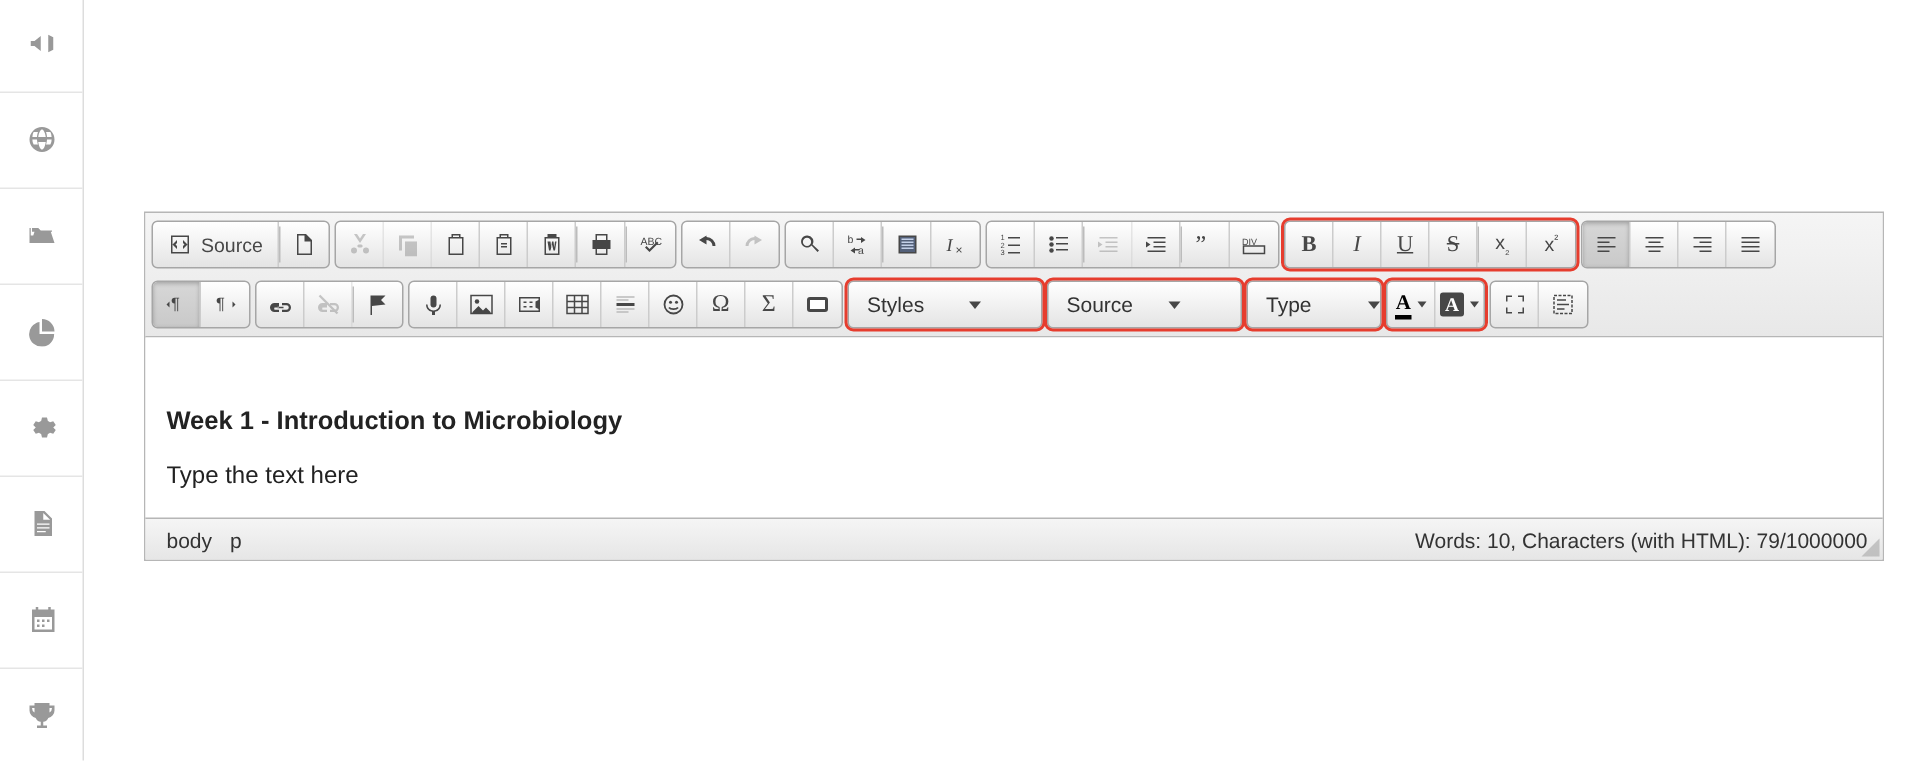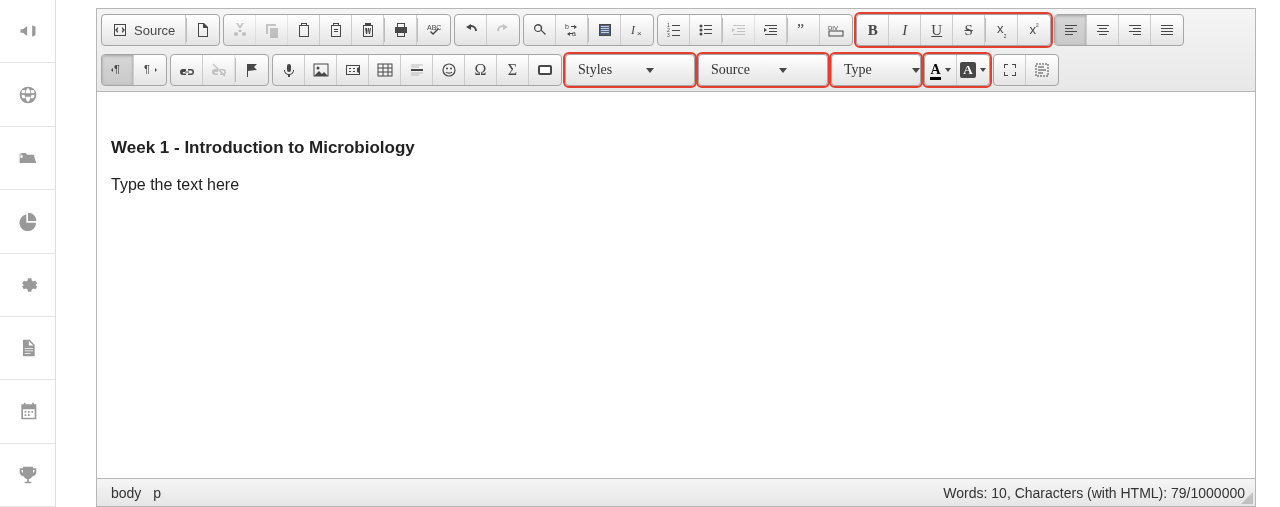--- a/index.html
+++ b/index.html
@@ -1,34 +1,34 @@
 <!DOCTYPE html>
 <html><head>
 <meta charset="utf-8">
 <style>
 * { box-sizing: border-box; margin: 0; padding: 0; }
 body { font-family: Arial, Helvetica, sans-serif; font-size: 13px; background: #fff; }
-.layout { display: flex; width: 1280px; height: 507px; }
+.layout { display: flex; width: 1280px; height: 507px; align-items: center; }
 .sidebar { width: 56px; background: #fff; border-right: 1px solid #ddd; display: flex; flex-direction: column; }
 .sidebar-item { height: 64px; display: flex; align-items: center; justify-content: center; border-bottom: 1px solid #e5e5e5; cursor: pointer; color: #999; }
 .sidebar-item svg { width: 20px; height: 20px; fill: #999; }
 .main { flex: 1; padding: 8px 24px 0 40px; display: flex; flex-direction: column; }
 .editor-box { border: 1px solid #b6b6b6; background: #fff; display: flex; flex-direction: column; flex: 1; }
 .toolbar { background: linear-gradient(#f5f5f5, #e8e8e8); border-bottom: 1px solid #b6b6b6; padding: 5px 4px 0 4px; display: flex; flex-wrap: wrap; gap: 3px; white-space: nowrap; }
 .tgroup { display: inline-flex; border: 1px solid #a6a6a6; border-radius: 4px; background: linear-gradient(#fff,#e4e4e4); margin-bottom: 5px; overflow: hidden; }
 .tgroup.redbox { outline: 2px solid #e63d2e; outline-offset: 0; }
 .tbtn { width: 32px; height: 30px; display: inline-flex; align-items: center; justify-content: center; border-right: 1px solid #ccc; cursor: pointer; color: #474747; font-size: 13px; position: relative; }
 .tbtn:last-child { border-right: none; }
 .tbtn.wsrc { width: auto; padding: 0 10px; gap: 6px; }
 .tbtn.disabled { opacity: 0.45; cursor: default; }
 .tbtn.active { background: linear-gradient(#d7d7d7,#c9c9c9); box-shadow: inset 0 1px 3px rgba(0,0,0,0.25); }
 .tbtn svg { width: 16px; height: 16px; fill: #474747; }
 .tbtn.disabled svg { fill: #888; }
 .sep { width: 1px; background: #bcbcbc; margin: 3px 0; }
-.combo { display: inline-flex; align-items: center; border: 1px solid #a6a6a6; border-radius: 4px; background: linear-gradient(#fff,#e4e4e4); height: 32px; margin-bottom: 5px; cursor: pointer; padding: 0 6px 0 12px; gap: 8px; font-family: Liberation Serif, serif; }
+.combo { display: inline-flex; align-items: center; border: 1px solid #a6a6a6; border-radius: 4px; background: linear-gradient(#fff,#e4e4e4); height: 32px; margin-bottom: 5px; cursor: pointer; padding: 0 6px 0 12px; gap: 8px; }
 .combo.redbox { outline: 2px solid #e63d2e; }
 .combo .lbl { color: #333; font-size: 14px; min-width: 60px; }
 .combo .caret { width: 0; height: 0; border-left: 4px solid transparent; border-right: 4px solid transparent; border-top: 5px solid #474747; }
 .colorbtn { display: inline-flex; align-items: center; justify-content: center; width: 32px; height: 30px; border-right: 1px solid #ccc; cursor: pointer; gap: 2px; }
 .content { flex: 1; background: #fff; padding: 18px 14px; font-size: 16px; color: #222; overflow: auto; }
 .content h3 { font-weight: bold; font-size: 17px; margin-bottom: 18px; margin-top: 28px; }
 .content p { font-size: 16px; }
 .statusbar { height: 28px; background: linear-gradient(#f5f5f5,#e6e6e6); border-top: 1px solid #b6b6b6; display: flex; align-items: center; justify-content: space-between; padding: 0 10px; font-size: 14px; color: #333; position: relative; }
 .statusbar .path span { padding: 0 4px; cursor: pointer; }
 .resize-grip { position: absolute; right: 2px; bottom: 2px; width: 0; height: 0; border-left: 12px solid transparent; border-bottom: 12px solid #999; opacity: 0.5; cursor: nwse-resize; }

